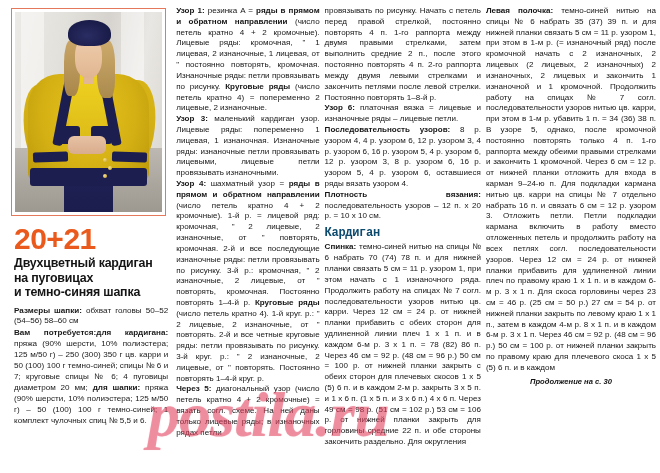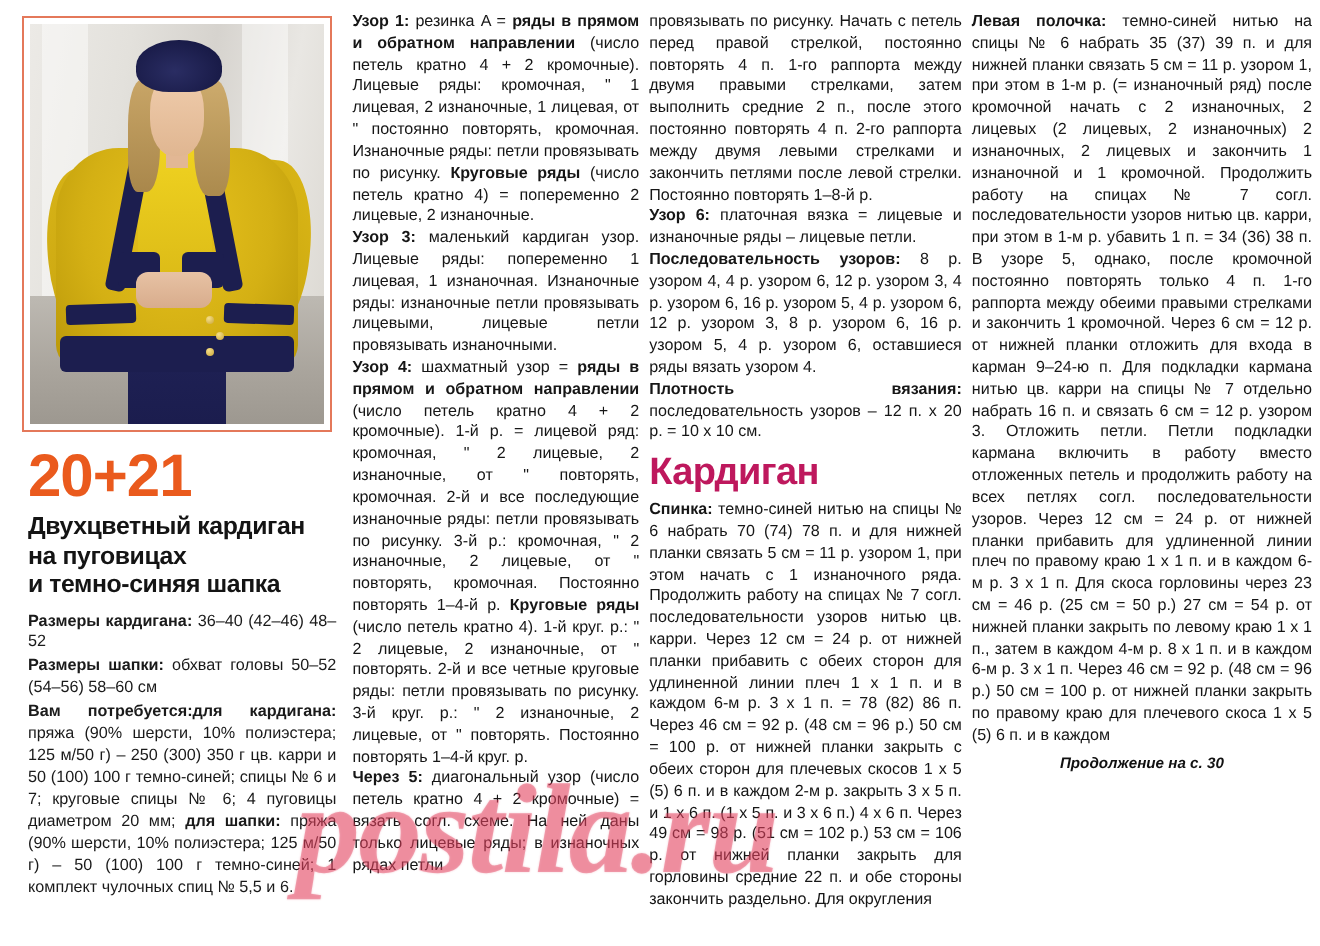--- a/index.html
+++ b/index.html
@@ -131,26 +131,27 @@
   
   .body-col{
     font-size:8.05px;
     line-height:1.345;
     text-align:justify;
     color:#161616;
     hyphens:auto;
   }
   .body-col p{margin:0;}
   .head2{
-    font-size:19px;
-    font-weight:bold;
-    color:#be185d;
+    font-size:12px;
+    font-weight:bold;
+    color:#0c4a6e;
     margin:5px 0 2px 0;
     line-height:1.1;
     letter-spacing:-.3px;
+    font-family:Liberation Mono, monospace;
   }
   .contin{
     font-size:7.6px;
     font-weight:bold;
     font-style:italic;
     text-align:center;
     margin-top:3px;
     color:#111;
   }
 
@@ -210,23 +211,20 @@
     <div class="bignum">20+21</div>
 
     <div class="subtitle">
       <span>Двухцветный кардиган</span><br>
       <span>на пуговицах</span><br>
       <span>и темно-синяя шапка</span>
     </div>
 
     <div class="meta">
       <p>
-        <span class="b">Размеры кардигана:</span><span> 36–40 (42–46) 48–52</span>
-      </p>
-      <p>
         <span class="b">Размеры шапки:</span><span> обхват головы 50–52 (54–56) 58–60 см</span>
       </p>
       <p>
         <span class="b">Вам потребуется:</span><span class="b u">для кардигана:</span><span> пряжа (90% шерсти, 10% полиэстера; 125 м/50 г) – 250 (300) 350 г цв. карри и 50 (100) 100 г темно-синей; спицы № 6 и 7; круговые спицы № 6; 4 пуговицы диаметром 20 мм; </span><span class="b u">для шапки:</span><span> пряжа (90% шерсти, 10% полиэстера; 125 м/50 г) – 50 (100) 100 г темно-синей; 1 комплект чулочных спиц № 5,5 и 6.</span>
       </p>
     </div>
   </div>
 
   <div class="col col2 body-col">
     <p>

